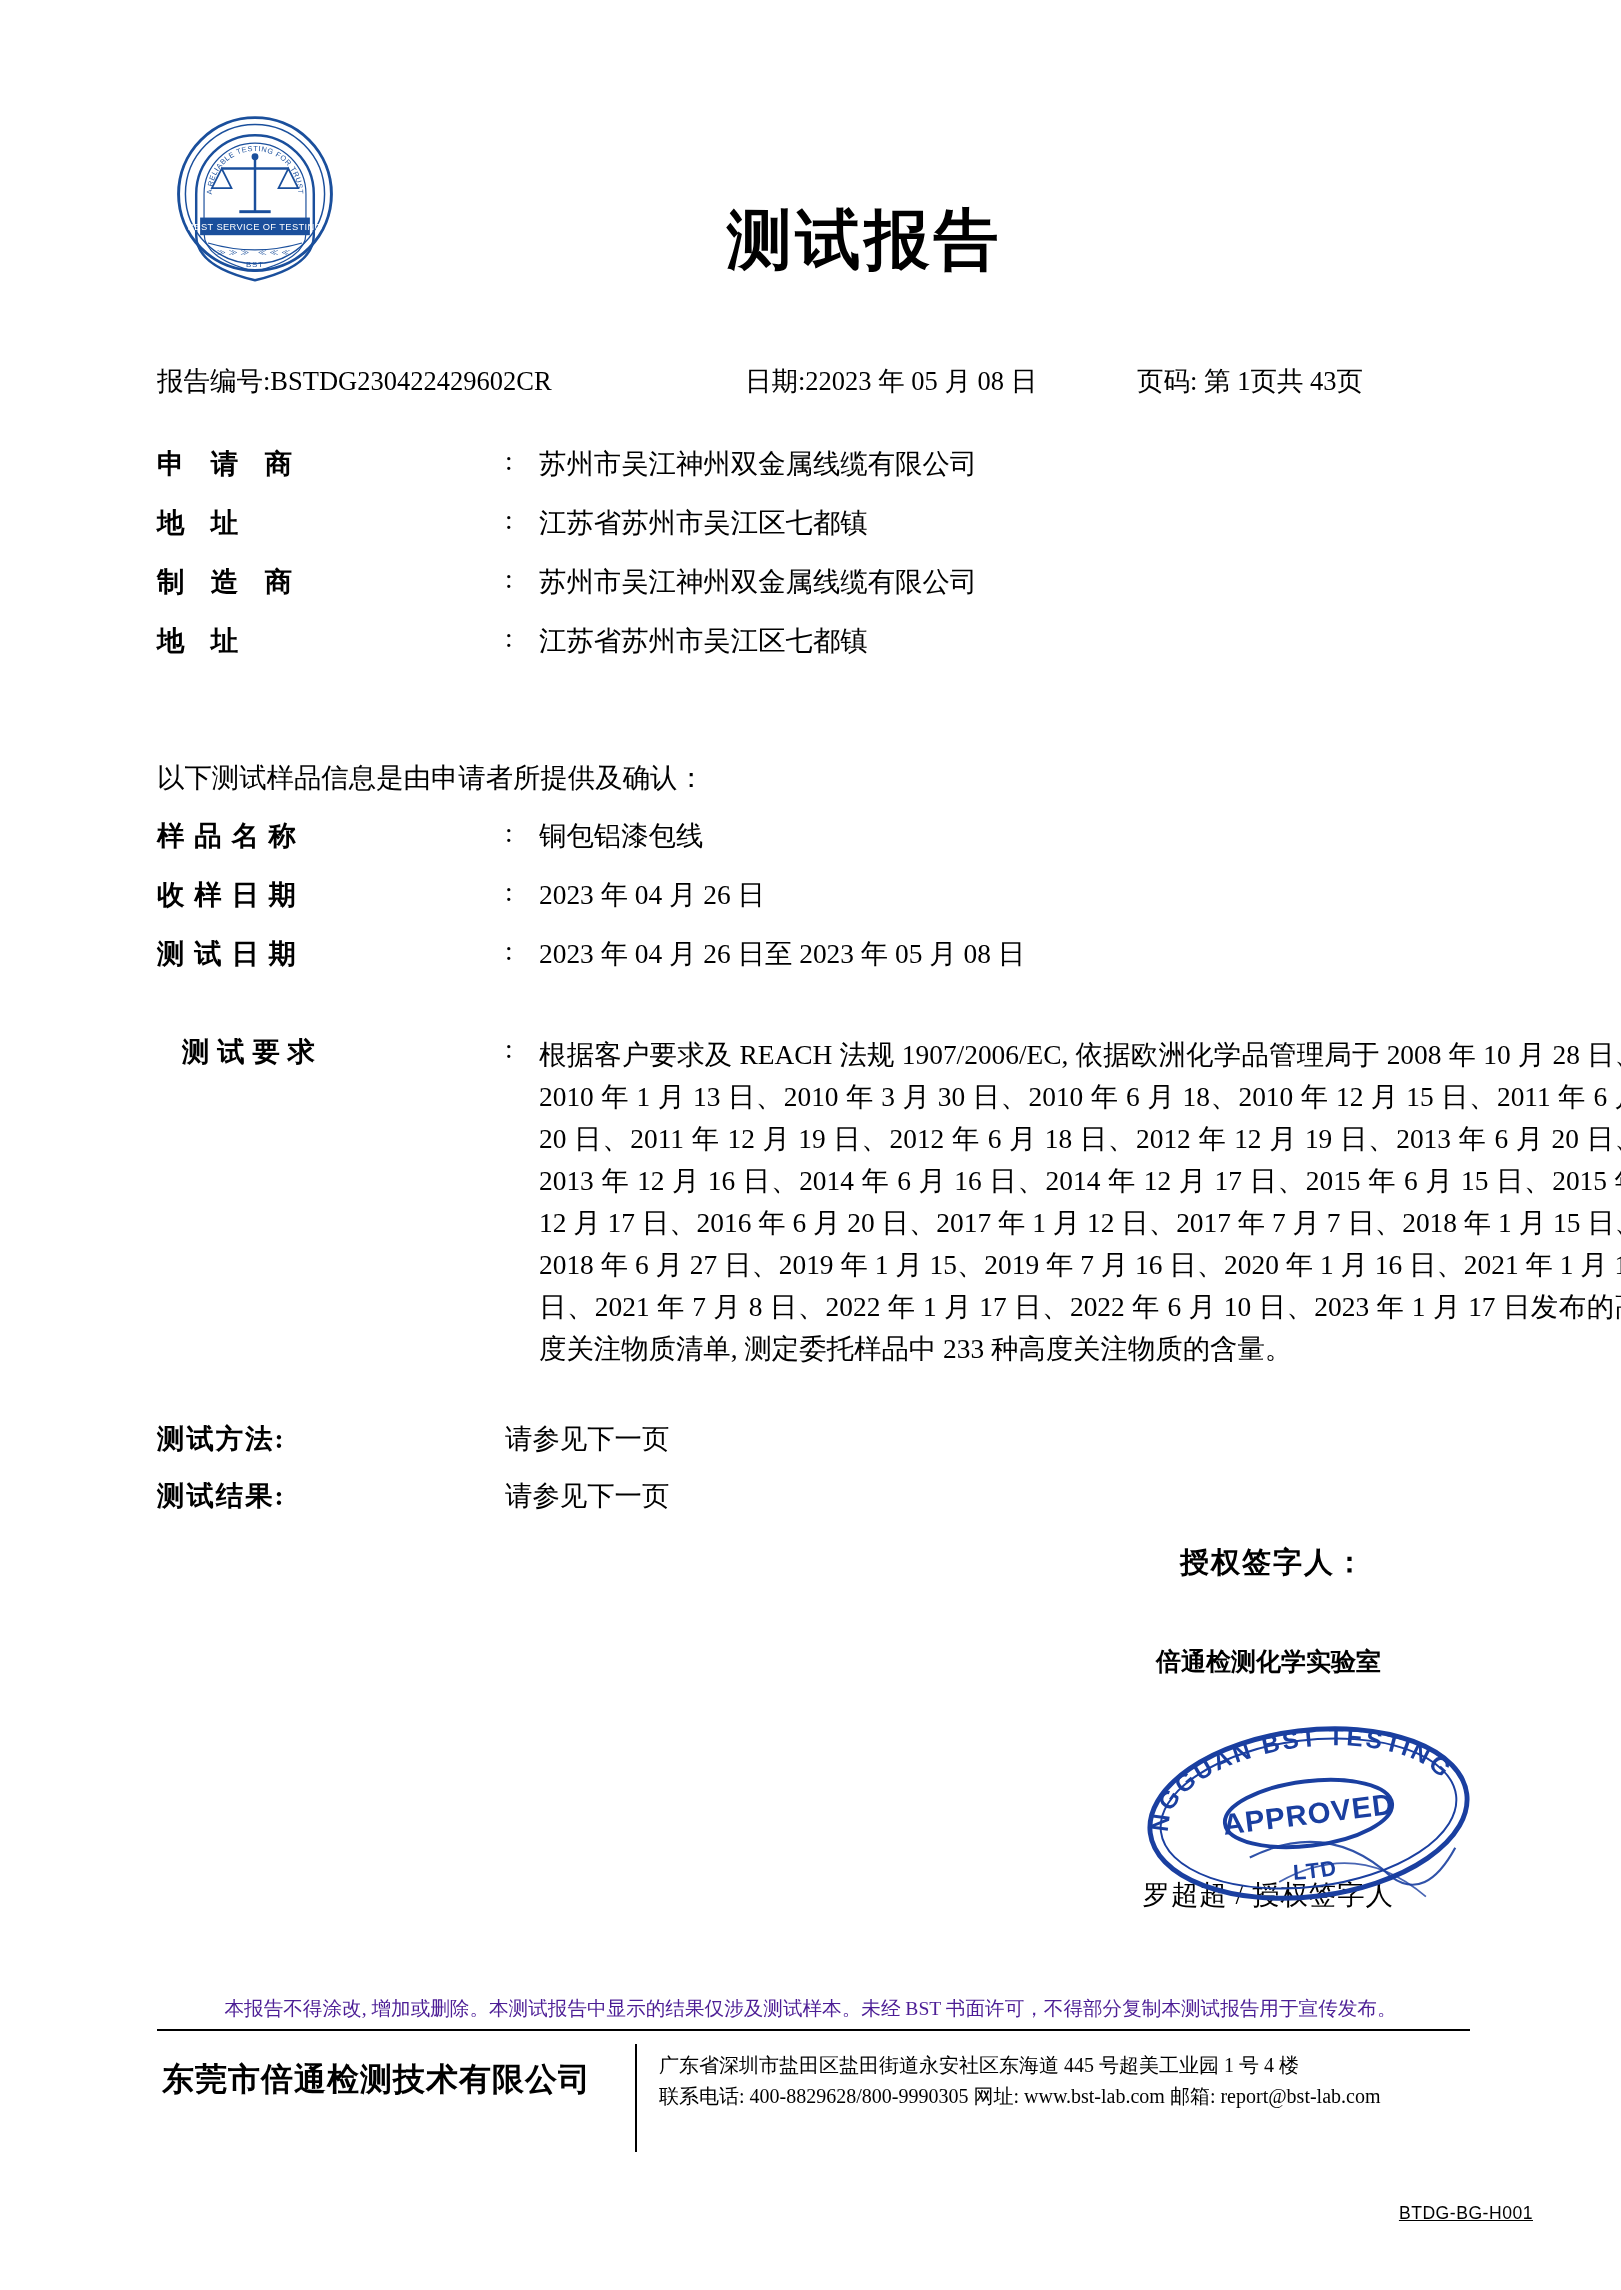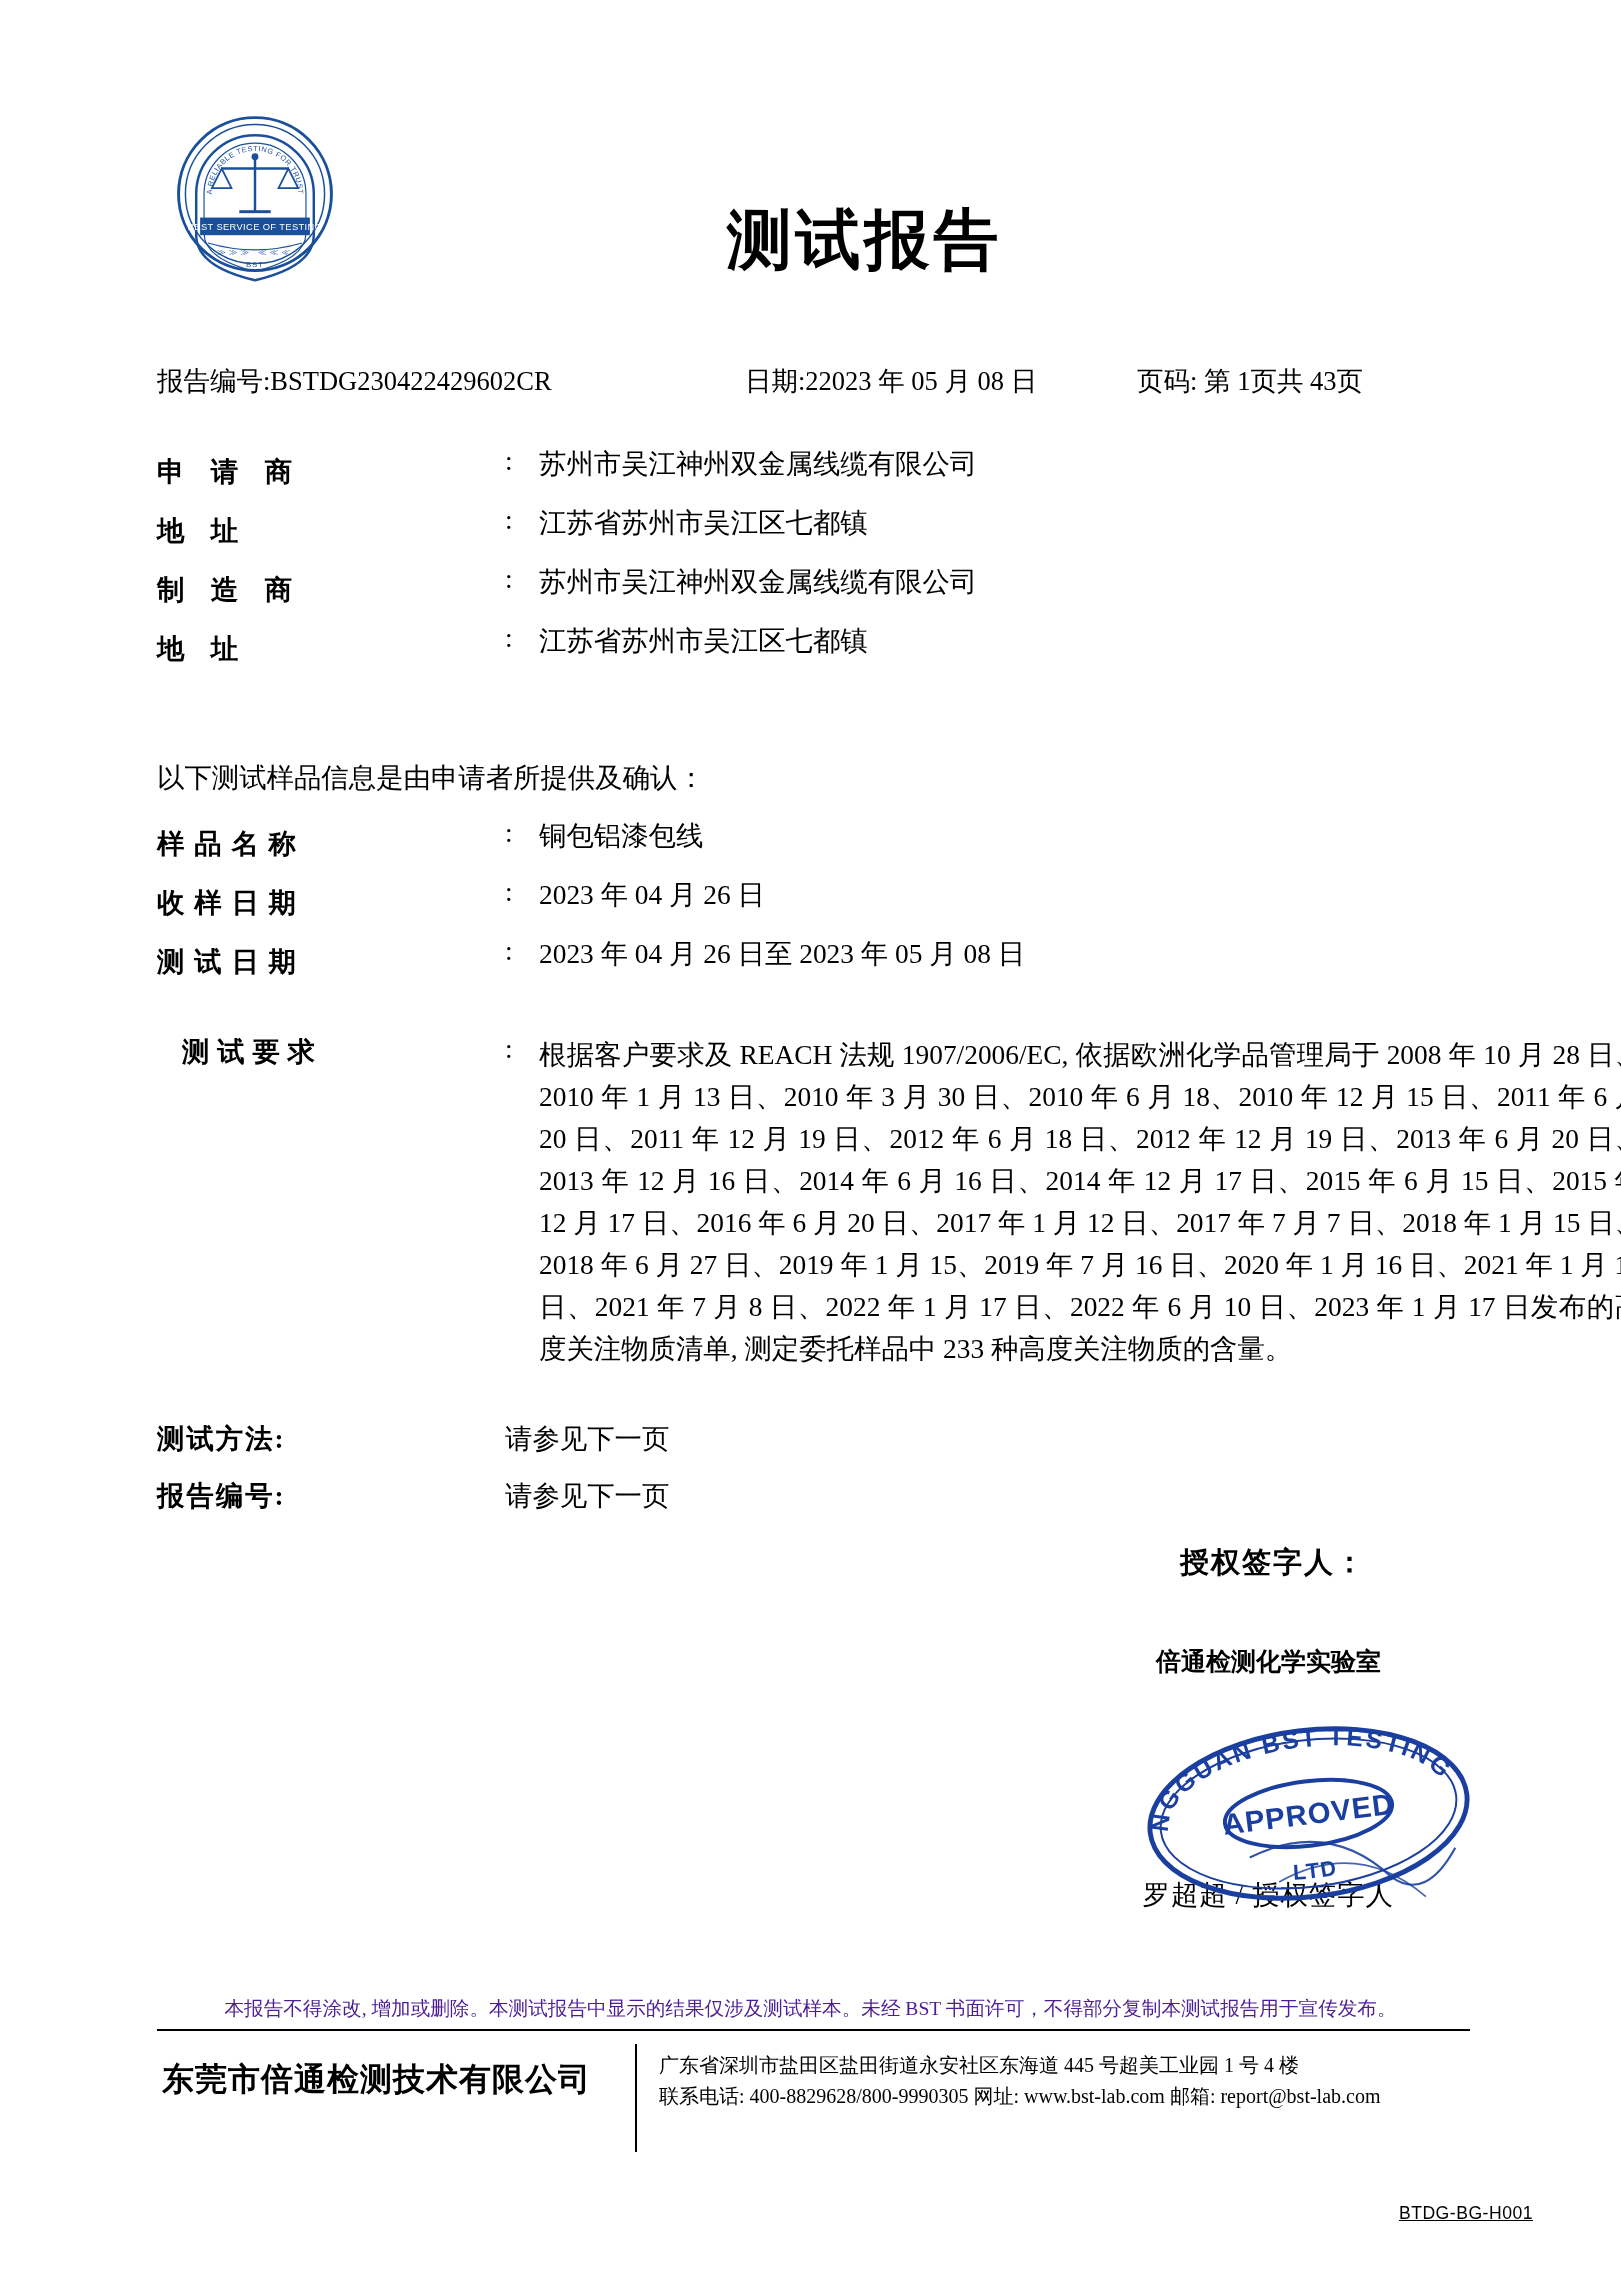--- a/index.html
+++ b/index.html
@@ -64,21 +64,21 @@
     width: 1313px;
   }
   .info-line {
     position: relative;
     height: 59px;
     font-size: 27.4px;
   }
   .info-label {
     position: absolute;
     left: 0;
-    top: 8px;
+    top: 0;
     width: 167px;
     font-weight: bold;
     letter-spacing: 9.8px;
   }
   .info-colon {
     position: absolute;
     left: 348px;
     top: 0;
   }
   .info-value {
@@ -336,21 +336,21 @@
     <span class="req-colon">:</span>
     <div class="req-text">根据客户要求及 REACH 法规 1907/2006/EC, 依据欧洲化学品管理局于 2008 年 10 月 28 日、2010 年 1 月 13 日、2010 年 3 月 30 日、2010 年 6 月 18、2010 年 12 月 15 日、2011 年 6 月 20 日、2011 年 12 月 19 日、2012 年 6 月 18 日、2012 年 12 月 19 日、2013 年 6 月 20 日、2013 年 12 月 16 日、2014 年 6 月 16 日、2014 年 12 月 17 日、2015 年 6 月 15 日、2015 年 12 月 17 日、2016 年 6 月 20 日、2017 年 1 月 12 日、2017 年 7 月 7 日、2018 年 1 月 15 日、2018 年 6 月 27 日、2019 年 1 月 15、2019 年 7 月 16 日、2020 年 1 月 16 日、2021 年 1 月 19 日、2021 年 7 月 8 日、2022 年 1 月 17 日、2022 年 6 月 10 日、2023 年 1 月 17 日发布的高度关注物质清单, 测定委托样品中 233 种高度关注物质的含量。</div>
   </div>
 
   <div class="method-block">
     <div class="method-line">
       <span class="method-label">测试方法:</span>
       <span class="method-value">请参见下一页</span>
     </div>
     <div class="method-line">
-      <span class="method-label">报告编号:</span>
+      <span class="method-label">测试结果:</span>
       <span class="method-value">请参见下一页</span>
     </div>
   </div>
 
   <div class="sig-title">授权签字人：</div>
   <div class="sig-lab">倍通检测化学实验室</div>
   <div class="sig-name">罗超超 / 授权签字人</div>
 
   <div class="stamp">
     <svg width="353" height="225" viewBox="0 0 360 230">

